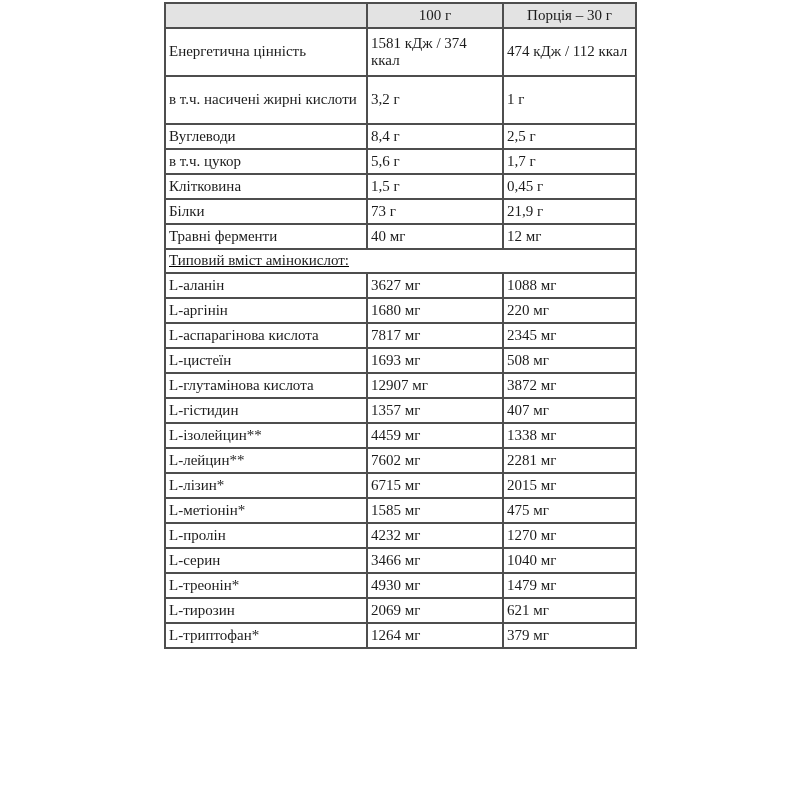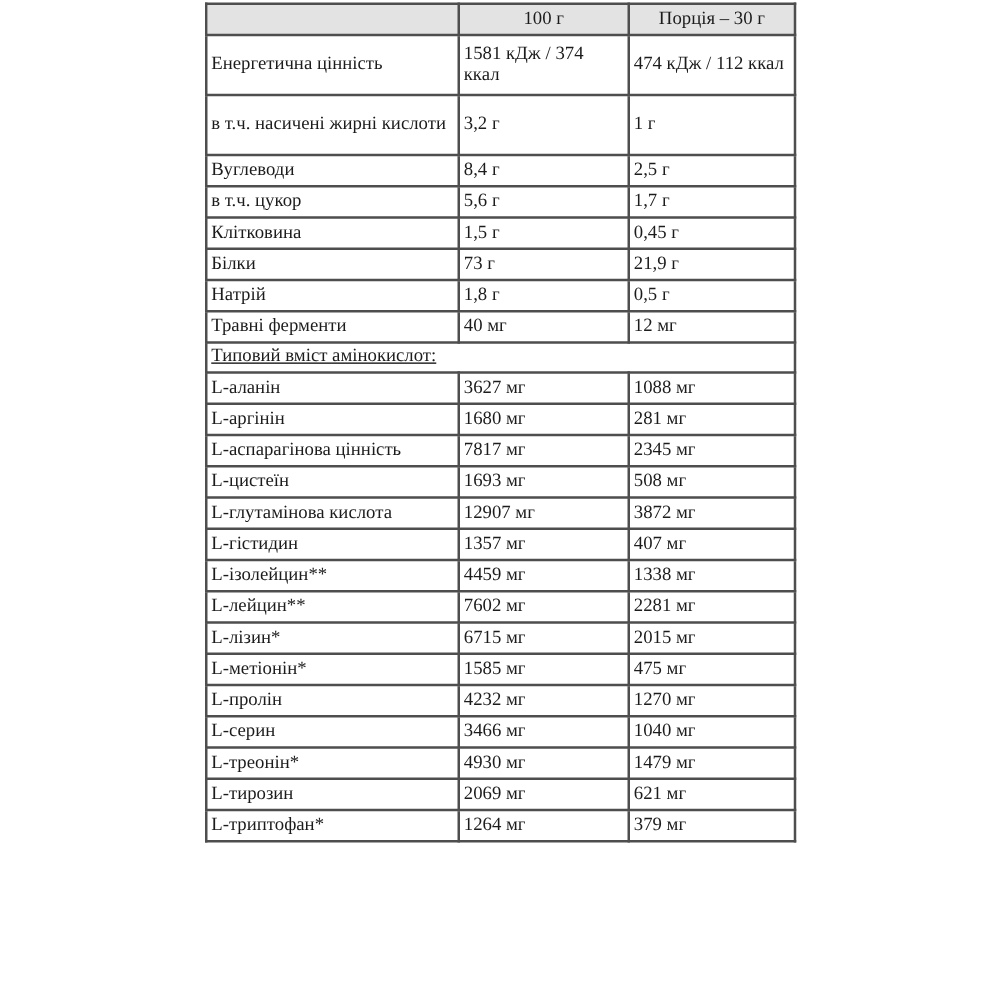--- a/index.html
+++ b/index.html
@@ -84,48 +84,43 @@
           <td>Клітковина</td>
           <td>1,5 г</td>
           <td>0,45 г</td>
         </tr>
         <tr class="row-single">
           <td>Білки</td>
           <td>73 г</td>
           <td>21,9 г</td>
         </tr>
         <tr class="row-single">
-          <td>Натрій</td>
-          <td>1,8 г</td>
-          <td>0,5 г</td>
-        </tr>
-        <tr class="row-single">
           <td>Травні ферменти</td>
           <td>40 мг</td>
           <td>12 мг</td>
         </tr>
       </tbody>
     <tbody>
       <tr class="row-section">
         <td colspan="3" class="section-cell">Типовий вміст амінокислот:</td>
       </tr>
     </tbody>
     <tbody id="amino-rows">
         <tr class="row-single">
           <td>L-аланін</td>
           <td>3627 мг</td>
           <td>1088 мг</td>
         </tr>
         <tr class="row-single">
           <td>L-аргінін</td>
           <td>1680 мг</td>
-          <td>281 мг</td>
+          <td>220 мг</td>
         </tr>
         <tr class="row-single">
-          <td>L-аспарагінова цінність</td>
+          <td>L-аспарагінова кислота</td>
           <td>7817 мг</td>
           <td>2345 мг</td>
         </tr>
         <tr class="row-single">
           <td>L-цистеїн</td>
           <td>1693 мг</td>
           <td>508 мг</td>
         </tr>
         <tr class="row-single">
           <td>L-глутамінова кислота</td>

